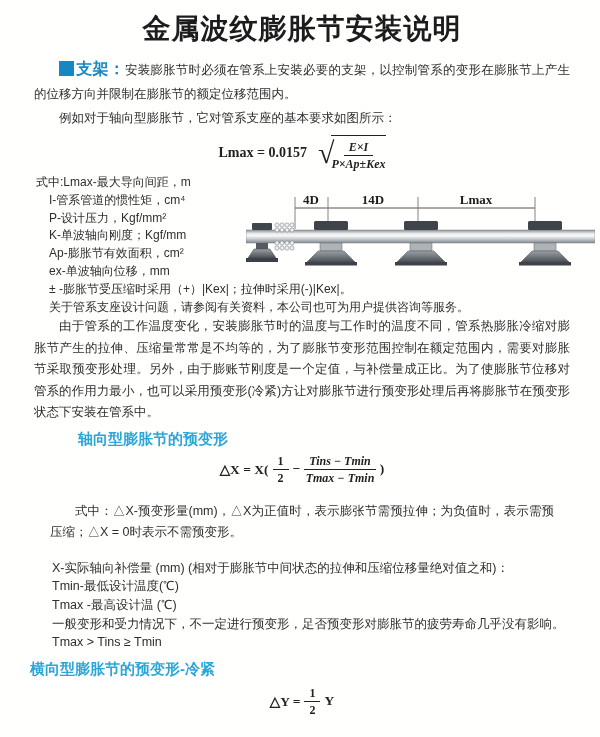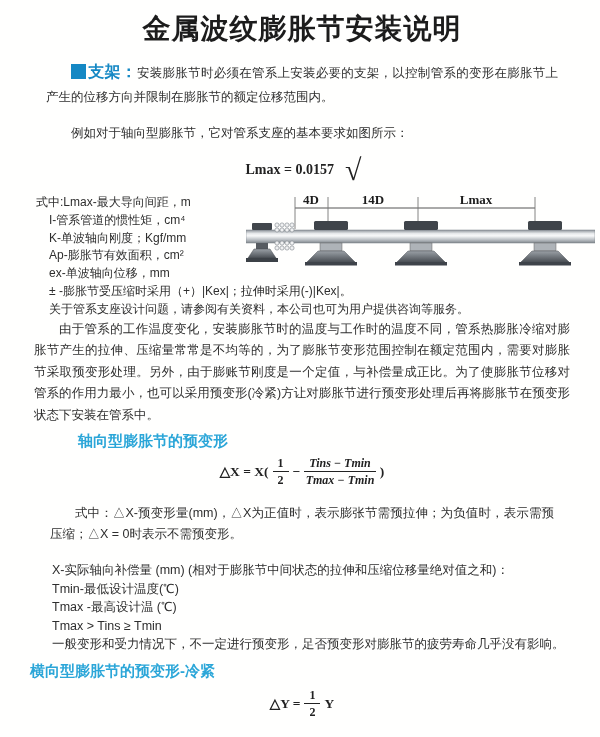--- a/index.html
+++ b/index.html
@@ -9,21 +9,21 @@
     background:#fffffe; color:#2e2e2e;
     font-family:"Liberation Sans", sans-serif;
   }
   .page { padding:0 30px 0 34px; }
 
   .title {
     text-align:center; font-size:28px; font-weight:bold; color:#1c1c1c;
     letter-spacing:1px; margin:10px 0 9px;
   }
 
-  .para { margin:12px; font-size:12.5px; line-height:24px; }
+  .para { margin:0; font-size:12.5px; line-height:24px; }
   .indent { text-indent:2em; }
   .just { text-align:justify; }
 
   .sec-head { font-size:16px; font-weight:bold; color:#1588c4; }
   .sq {
     display:inline-block; width:15px; height:15px; background:#1588c4;
     margin-right:2px; vertical-align:-2px;
   }
   .sq2 { width:14px; height:14px; }
 
@@ -36,21 +36,21 @@
   .sqrt { font-size:30px; font-weight:400; line-height:26px; margin-right:-3px; }
   .radicand { border-top:1.5px solid #222; padding-top:1px; }
   .fr {
     display:inline-flex; flex-direction:column; align-items:center;
     font-size:12px; line-height:14px;
   }
   .fr .num { border-bottom:1px solid #222; padding:0 5px 1px; }
   .fr .den { padding-top:1px; }
   .it { font-style:italic; }
 
-  .defs { font-size:12px; line-height:17.8px; margin-top:11px; }
+  .defs { font-size:12px; line-height:17.8px; margin-top:3px; }
   .def { padding-left:15px; white-space:nowrap; }
   .def.first { padding-left:2px; }
 
   .diagram { position:absolute; left:246px; top:190px; }
   .dimlabel {
     font-family:"Liberation Serif", serif; font-weight:bold; font-size:13px; fill:#1d1d1d;
   }
 
   .sec2 {
     font-size:15.5px; font-weight:bold; color:#1588c4; margin:10px 0 2px;
@@ -80,25 +80,32 @@
 
   <h1 class="title">金属波纹膨胀节安装说明</h1>
 
   <p class="para indent just"><span class="sec-head"><span class="sq"></span><span>支架：</span></span><span>安装膨胀节时必须在管系上安装必要的支架，以控制管系的变形在膨胀节上产生的位移方向并限制在膨胀节的额定位移范围内。</span></p>
 
   <p class="para indent">例如对于轴向型膨胀节，它对管系支座的基本要求如图所示：</p>
 
   <div class="formula f1">
     <span class="flhs">Lmax = 0.0157</span>
     <span class="sqrt">√</span>
+    <span class="radicand">
+      <span class="fr it">
+        <span class="num">E×I</span>
+        <span class="den">P×Ap±Kex</span>
+      </span>
+    </span>
   </div>
 
   <div class="defs">
     <div class="def first">式中:Lmax-最大导向间距，m</div>
     <div class="def">I-管系管道的惯性矩，cm⁴</div>
+    <div class="def">P-设计压力，Kgf/mm²</div>
     <div class="def">K-单波轴向刚度；Kgf/mm</div>
     <div class="def">Ap-膨胀节有效面积，cm²</div>
     <div class="def">ex-单波轴向位移，mm</div>
     <div class="def">± -膨胀节受压缩时采用（+）|Kex|；拉伸时采用(-)|Kex|。</div>
     <div class="def">关于管系支座设计问题，请参阅有关资料，本公司也可为用户提供咨询等服务。</div>
   </div>
 
 
   <p class="para2 indent just">由于管系的工作温度变化，安装膨胀节时的温度与工作时的温度不同，管系热膨胀冷缩对膨胀节产生的拉伸、压缩量常常是不均等的，为了膨胀节变形范围控制在额定范围内，需要对膨胀节采取预变形处理。另外，由于膨账节刚度是一个定值，与补偿量成正比。为了使膨胀节位移对管系的作用力最小，也可以采用预变形(冷紧)方让对膨胀节进行预变形处理后再将膨胀节在预变形状态下安装在管系中。</p>
 
@@ -117,22 +124,22 @@
     </span>
     <span>)</span>
   </div>
 
   <p class="explain indent just">式中：△X-预变形量(mm)，△X为正值时，表示膨张节需预拉伸；为负值时，表示需预压缩；△X = 0时表示不需预变形。</p>
 
   <div class="notes">
     <div class="note">X-实际轴向补偿量 (mm) (相对于膨胀节中间状态的拉伸和压缩位移量绝对值之和)：</div>
     <div class="note">Tmin-最低设计温度(℃)</div>
     <div class="note">Tmax -最高设计温 (℃)</div>
+    <div class="note">一般变形和受力情况下，不一定进行预变形，足否预变形对膨胀节的疲劳寿命几乎没有影响。</div>
     <div class="note">Tmax &gt; Tins ≥ Tmin</div>
-    <div class="note">一般变形和受力情况下，不一定进行预变形，足否预变形对膨胀节的疲劳寿命几乎没有影响。</div>
   </div>
 
   <h3 class="sub sub2">横向型膨胀节的预变形-冷紧</h3>
 
   <div class="formula f3">
     <span>△Y =</span>
     <span class="fr">
       <span class="num">1</span>
       <span class="den">2</span>
     </span>

